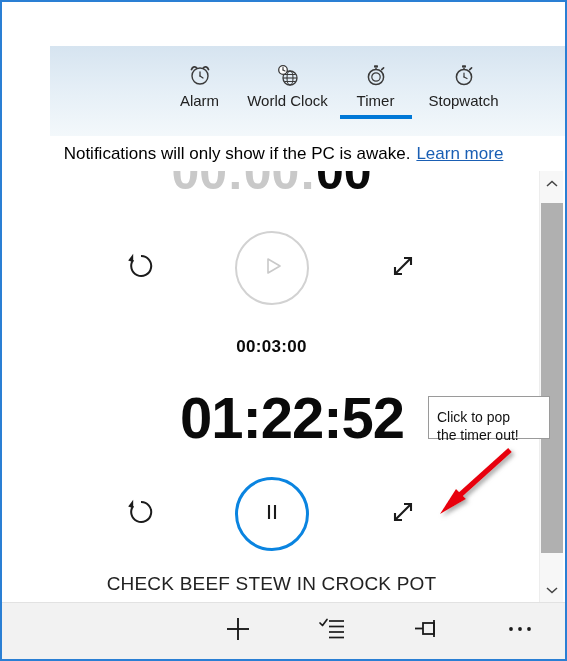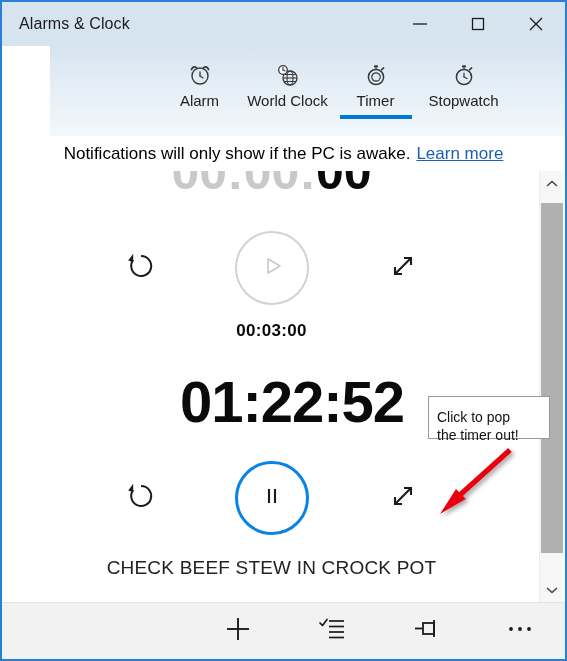--- a/index.html
+++ b/index.html
@@ -176,21 +176,21 @@
     text-align: center;
     font-size: 17px;
     color: #1b1b1b;
     margin-top: 12px;
   }
   .label-preset {
     text-align: center;
     font-size: 17px;
     font-weight: bold;
     color: #0a0a0a;
-    margin-top: 2px;
+    margin-top: 18px;
     letter-spacing: .3px;
   }
   .label-bottom {
     text-align: center;
     font-size: 19px;
     color: #222;
     letter-spacing: .2px;
   }
 
   .main-digits {
@@ -293,47 +293,20 @@
     align-items: center;
     justify-content: center;
     cursor: default;
   }
 </style>
 </head>
 <body>
 
 <div id="app">
 
-  <div class="titlebar">
-    <div class="title-text">Alarms &amp; Clock</div>
-    <div class="win-controls">
-      <div class="win-btn">
-        <span>
-          <svg width="22" height="22" viewBox="0 0 22 22">
-              <line x1="4" y1="11" x2="18" y2="11" stroke="#1b1b1b" stroke-width="1.3"></line>
-            </svg>
-        </span>
-      </div>
-      <div class="win-btn">
-        <span>
-          <svg width="22" height="22" viewBox="0 0 22 22">
-              <rect x="5.5" y="5.5" width="11" height="11" fill="none" stroke="#1b1b1b" stroke-width="1.3"></rect>
-            </svg>
-        </span>
-      </div>
-      <div class="win-btn">
-        <span>
-          <svg width="22" height="22" viewBox="0 0 22 22">
-              <line x1="5" y1="5" x2="17" y2="17" stroke="#1b1b1b" stroke-width="1.3"></line>
-              <line x1="17" y1="5" x2="5" y2="17" stroke="#1b1b1b" stroke-width="1.3"></line>
-            </svg>
-        </span>
-      </div>
-    </div>
-  </div>
 
   <div class="tabs-wrap">
     <div class="tabs">
       <div class="tab">
         <span class="ticon">
           <svg width="26" height="26" viewBox="0 0 26 26">
             <circle cx="13" cy="14" r="8" fill="none" stroke="#3a3a3a" stroke-width="1.4"></circle>
             <path d="M4.5 7.5 C5.5 4.5 8.5 4 9.8 6.2" fill="none" stroke="#3a3a3a" stroke-width="1.8" stroke-linecap="round"></path>
             <path d="M21.5 7.5 C20.5 4.5 17.5 4 16.2 6.2" fill="none" stroke="#3a3a3a" stroke-width="1.8" stroke-linecap="round"></path>
             <line x1="13" y1="14" x2="13" y2="10" stroke="#3a3a3a" stroke-width="1.3" stroke-linecap="round"></line>

